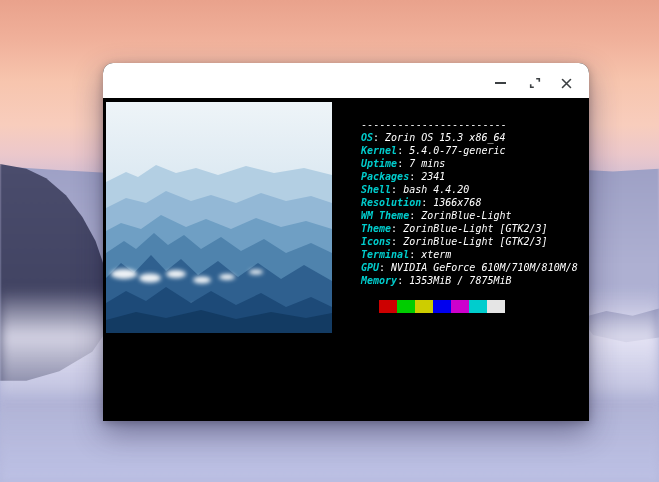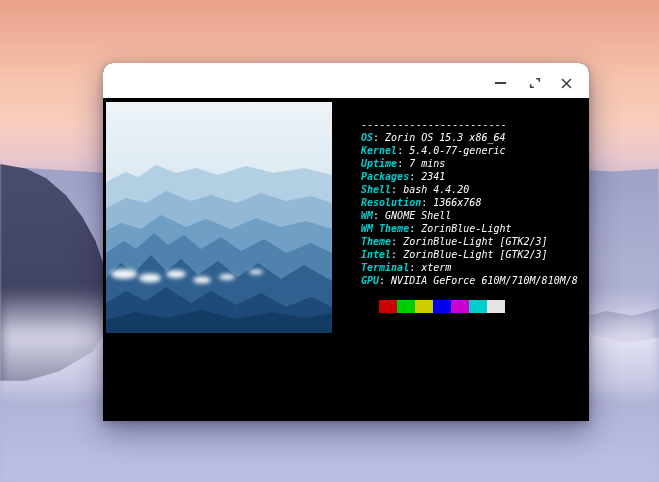--- a/index.html
+++ b/index.html
@@ -159,34 +159,34 @@
 
             <div class="iline"><span class="ilabel">Uptime</span><span class="icolon">:</span><span class="ival">7 mins</span></div>
 
             <div class="iline"><span class="ilabel">Packages</span><span class="icolon">:</span><span class="ival">2341</span></div>
 
             <div class="iline"><span class="ilabel">Shell</span><span class="icolon">:</span><span class="ival">bash 4.4.20</span></div>
 
             <div class="iline"><span class="ilabel">Resolution</span><span class="icolon">:</span><span class="ival">1366x768</span></div>
 
 
-            <div class="iline"><span class="ilabel">WM</span><span class="icolon">:</span><span class="ival">GNOME Shell</span></div>
 
             <div class="iline"><span class="ilabel">WM Theme</span><span class="icolon">:</span><span class="ival">ZorinBlue-Light</span></div>
 
             <div class="iline"><span class="ilabel">Theme</span><span class="icolon">:</span><span class="ival">ZorinBlue-Light [GTK2/3]</span></div>
 
-            <div class="iline"><span class="ilabel">Intel</span><span class="icolon">:</span><span class="ival">ZorinBlue-Light [GTK2/3]</span></div>
+            <div class="iline"><span class="ilabel">Icons</span><span class="icolon">:</span><span class="ival">ZorinBlue-Light [GTK2/3]</span></div>
 
             <div class="iline"><span class="ilabel">Terminal</span><span class="icolon">:</span><span class="ival">xterm</span></div>
 
 
             <div class="iline"><span class="ilabel">GPU</span><span class="icolon">:</span><span class="ival">NVIDIA GeForce 610M/710M/810M/8</span></div>
 
 
+            <div class="iline"><span class="ilabel">Memory</span><span class="icolon">:</span><span class="ival">1353MiB / 7875MiB</span></div>
           </div>
 
         <div class="palette">
           
         <span class="swatch" style="background: rgb(0, 0, 0);"></span><span class="swatch" style="background: rgb(205, 0, 0);"></span><span class="swatch" style="background: rgb(0, 205, 0);"></span><span class="swatch" style="background: rgb(205, 205, 0);"></span><span class="swatch" style="background: rgb(0, 0, 238);"></span><span class="swatch" style="background: rgb(205, 0, 205);"></span><span class="swatch" style="background: rgb(0, 205, 205);"></span><span class="swatch" style="background: rgb(229, 229, 229);"></span></div>
       </div>
 
     </div>
   </div>
 </div>

